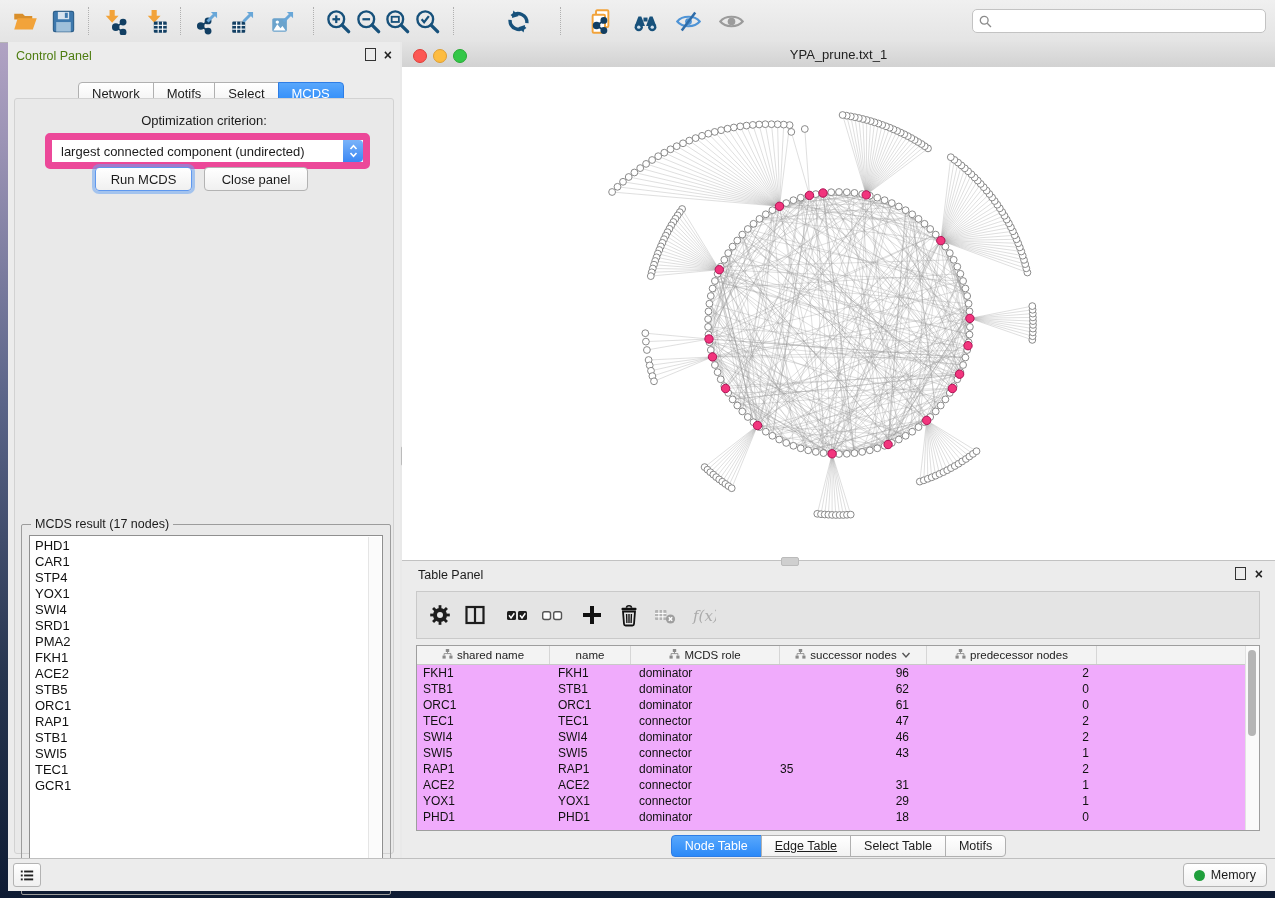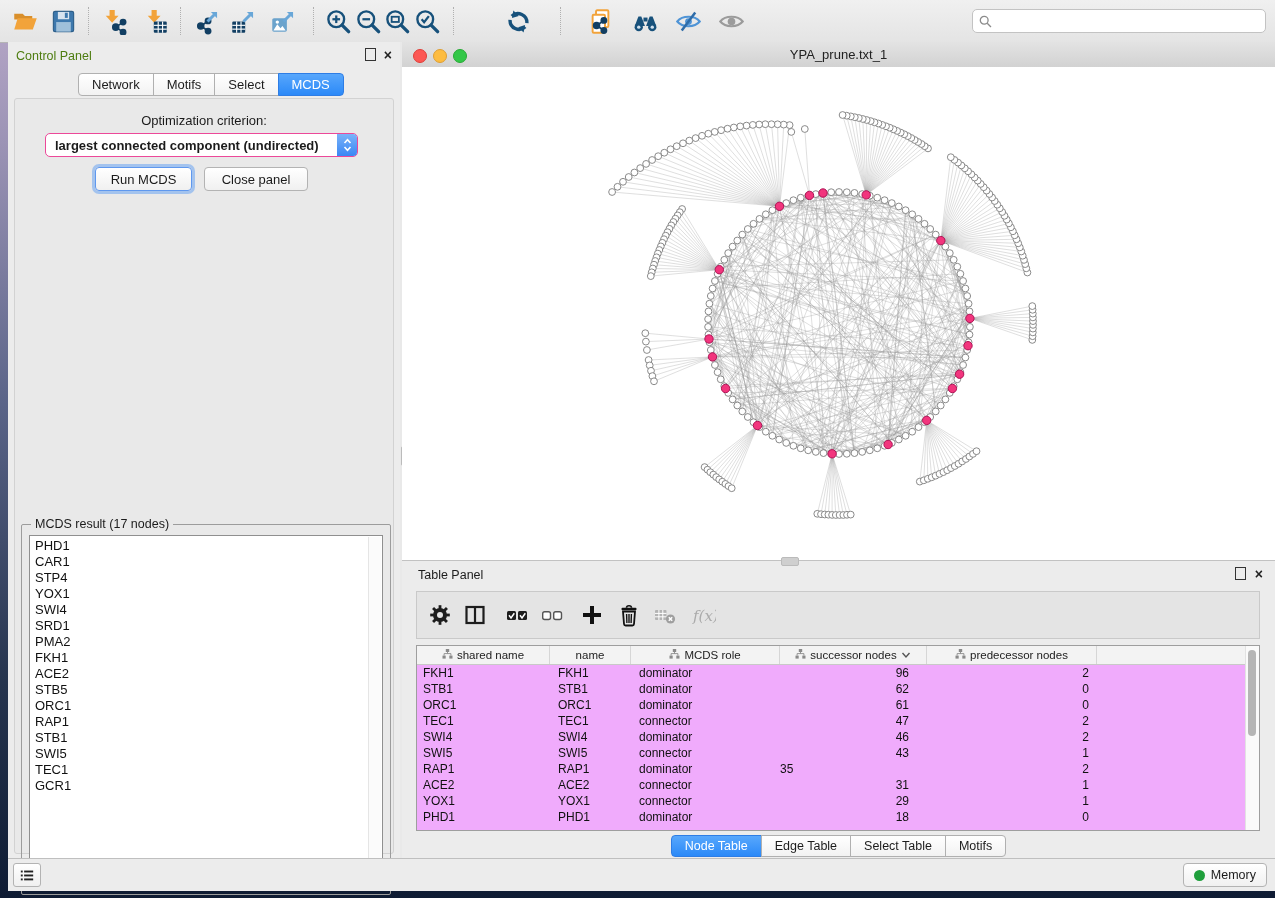--- a/index.html
+++ b/index.html
@@ -29,22 +29,22 @@
   .seg-tabs{display:inline-flex;}
   .seg-tab{background:linear-gradient(#ffffff,#f2f2f2);border:1px solid #b0b0b0;margin-left:-1px;
            font-size:13px;color:#1c1c1c;padding:3px 13px;cursor:default;white-space:nowrap;}
   .seg-tab:first-child{border-radius:4px 0 0 4px;margin-left:0;}
   .seg-tab:last-child{border-radius:0 4px 4px 0;}
   .seg-tab.active{background:linear-gradient(#58a7fc,#2b89f8);border-color:#2e7de5;color:#fff;}
 
   .cp-content{position:absolute;left:6px;top:56px;width:378px;height:754px;background:#e9e9e9;
               border:1px solid #d2d2d2;border-radius:3px;}
   .opt-label{position:absolute;left:0;top:14px;width:100%;text-align:center;font-size:13px;color:#1b1b1b;}
-  .mac-select{position:absolute;left:30px;top:34px;width:311px;height:22px;background:#fff;border:1px solid #ec4899;
-              border-radius:5px;display:flex;align-items:center;font-weight:bold;}
+  .mac-select{position:absolute;left:30px;top:34px;width:311px;height:22px;background:#fff;border:7px solid #ec4899;
+              border-radius:5px;display:flex;align-items:center;}
   .mac-select .val{font-size:13px;color:#1b1b1b;padding-left:9px;white-space:nowrap;}
   .mac-select .cap{position:absolute;right:0;top:0;bottom:0;width:20px;border-radius:0 4px 4px 0;
               background:linear-gradient(#7ab3f9,#3a87f4);display:flex;align-items:center;justify-content:center;}
   .mac-btn{background:linear-gradient(#ffffff,#f0f0f0);border:1px solid #b3b3b3;border-radius:4px;
            font-size:13px;color:#1b1b1b;padding:3px 12px;font-family:"Liberation Sans",sans-serif;}
   .mac-btn.focused{box-shadow:0 0 0 3px rgba(106,164,243,.55);border-color:#5f98ee;}
   .run-btn{position:absolute;left:80px;top:68px;width:97px;height:24px;}
   .closep-btn{position:absolute;left:189px;top:68px;width:104px;height:24px;}
 
   .group-box{position:absolute;left:6px;top:425px;width:368px;height:369px;border:1px solid #9c9c9c;border-radius:2px;}
@@ -268,21 +268,21 @@
     </div>
 
   <div class="control-panel abs">
     <div class="panel-titlebar">
       <span class="panel-title">Control Panel</span>
       <span class="win-btns">
         <span class="float-ic"></span>
         <span class="close-ic">×</span>
       </span>
     </div>
-    <div class="seg-tabs" id="cp-tabs" style="position:absolute;left:70px;top:31px;">
+    <div class="seg-tabs" id="cp-tabs" style="position:absolute;left:70px;top:40px;">
         <span class="seg-tab">Network</span>
         <span class="seg-tab">Motifs</span>
         <span class="seg-tab">Select</span>
         <span class="seg-tab active">MCDS</span>
       </div>
     <div class="cp-content">
       <div class="opt-label">Optimization criterion:</div>
       <div class="mac-select">
         <span class="val">largest connected component (undirected)</span>
         <span class="cap">
@@ -1343,21 +1343,21 @@
               <div class="tp-cell" style="width: 170px; text-align: right; padding-left: 0px; padding-right: 8px;">0</div>
             </div>
           </div>
         <div class="tp-scroll">
           <div class="tp-thumb"></div>
         </div>
       </div>
       <div class="tp-tabs">
         <span class="seg-tabs" id="tp-tabs">
             <span class="seg-tab active" style="font-size: 12.5px;">Node Table</span>
-            <span class="seg-tab" style="font-size: 12.5px;">Edge Table</span>
+            <span class="seg-tab" style="font-size: 12.5px; text-decoration: underline;">Edge Table</span>
             <span class="seg-tab" style="font-size: 12.5px;">Select Table</span>
             <span class="seg-tab" style="font-size: 12.5px;">Motifs</span>
           </span>
       </div>
     </div>
   </div>
 
   <div class="status-bar abs">
     <button class="list-btn">
       <svg width="17" height="15" viewBox="0 0 17 15">

